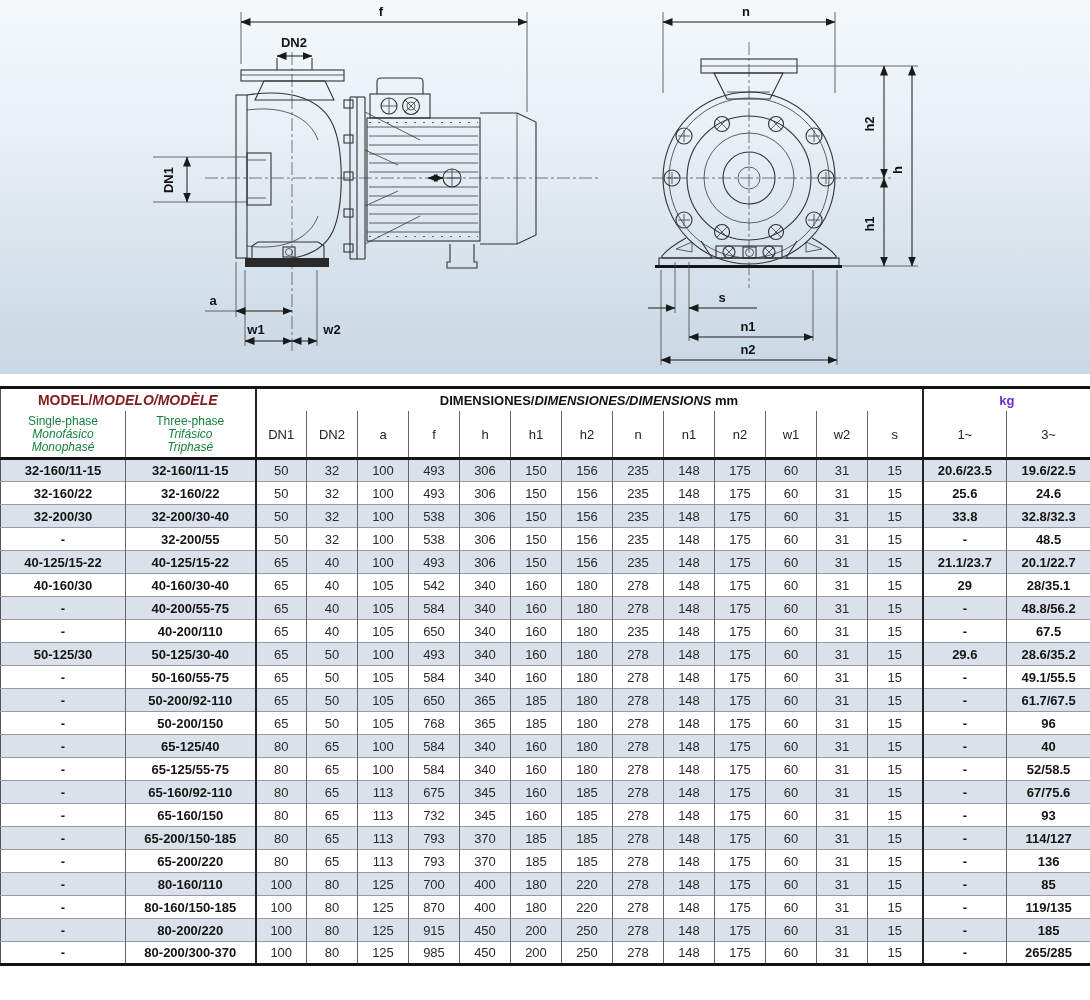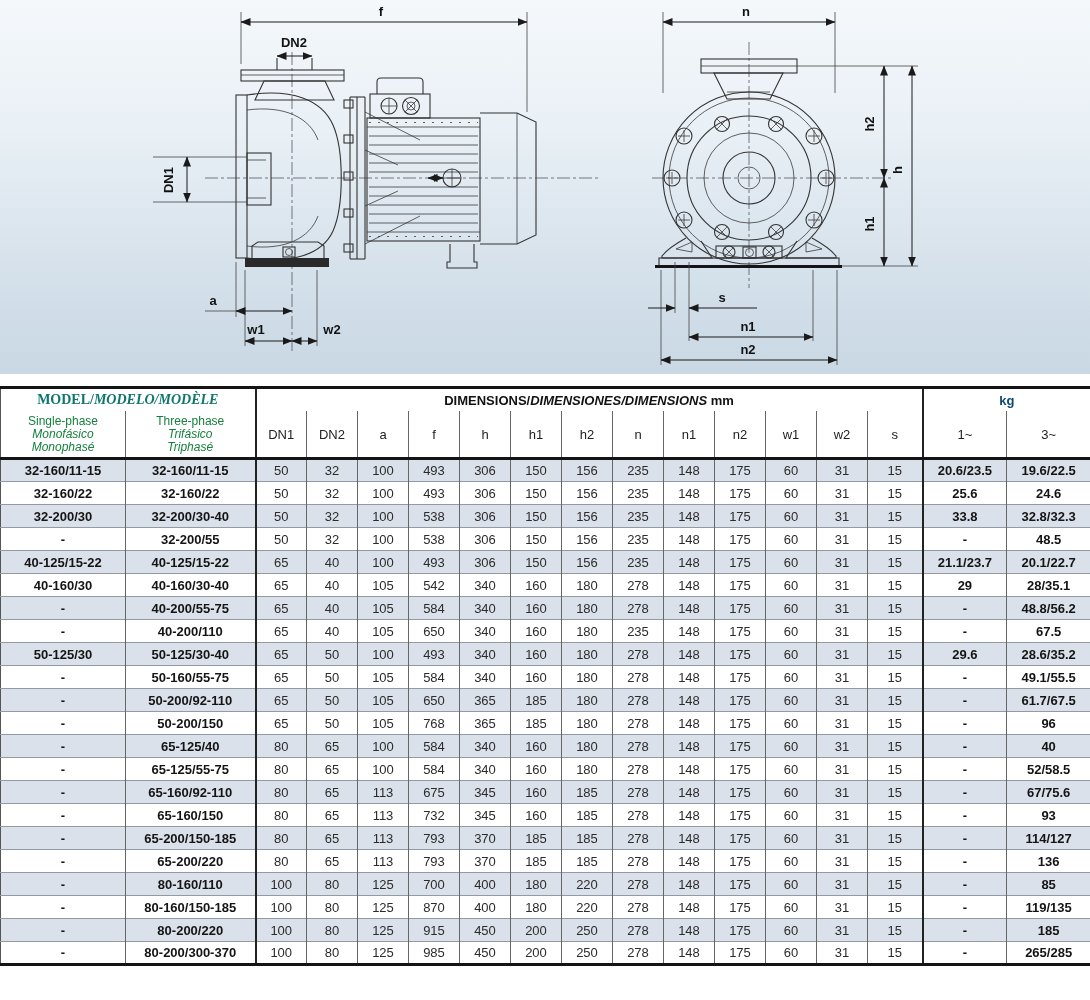--- a/index.html
+++ b/index.html
@@ -20,25 +20,25 @@
   
   .tbl-wrap{margin-top:12px;}
   table{width:1090px;border-collapse:collapse;table-layout:fixed;
         border-top:3px solid #141414;border-bottom:3px solid #141414;
         border-left:1px solid #555;border-right:1px solid #555;}
   thead{border-bottom:3px solid #141414;}
   th,td{padding:0 2px;text-align:center;vertical-align:middle;overflow:hidden;white-space:nowrap;}
   th{font-weight:normal;}
   .group-row th{height:22px;border-bottom:none;}
   .sub-row th{height:46px;border-top:none;}
-  .model-head{font-size:14px;font-weight:bold;color:#0f766e;font-family:Liberation Serif, serif;}
+  .model-head{font-size:14px;font-weight:bold;color:#7f1d1d;}
   .model-head i{font-style:italic;}
   .dims-head{font-size:13px;font-weight:bold;color:#111;border-left:2px solid #222;}
   .dims-head i{font-style:italic;}
-  .kg-head{font-size:13px;font-weight:bold;color:#0c4a6e;border-left:2px solid #222;}
+  .kg-head{font-size:13px;font-weight:bold;color:#6d28d9;border-left:2px solid #222;}
   .phase{font-size:12px;color:#15803d;line-height:13px;border-left:1px solid #666;}
   .phase:first-child{border-left:none;}
   .phase .it{font-style:italic;}
   .dimcol{font-size:13px;color:#222;border-left:1px solid #666;}
   .kgcol{font-size:13px;color:#222;border-left:1px solid #666;}
   .b-heavy{border-left:2px solid #222 !important;}
   tbody tr{height:23px;}
   tbody tr:nth-child(odd){background:#dae1ea;}
   tbody td{border-top:1px solid #949aa3;font-size:13px;}
   td.c-model{font-weight:bold;color:#141414;border-left:1px solid #666;}
@@ -275,21 +275,21 @@
         <col style="width:51px">
         <col style="width:51px">
         <col style="width:51px">
     <col style="width:55px">
     <col style="width:84px">
         <col style="width:84px">
   </colgroup>
   <thead>
     <tr class="group-row">
       <th colspan="2" class="model-head"><span>MODEL/</span><i>MODELO/MODÈLE</i></th>
-      <th colspan="13" class="dims-head"><span>DIMENSIONS/</span><i>DIMENSIONES/DIMENSIONS</i><span> mm</span></th>
+      <th colspan="13" class="dims-head"><span>DIMENSIONES/</span><i>DIMENSIONES/DIMENSIONS</i><span> mm</span></th>
       <th colspan="2" class="kg-head">kg</th>
     </tr>
     <tr class="sub-row">
       <th class="phase">
         <div>Single-phase</div>
         <div class="it">Monofásico</div>
         <div class="it">Monophasé</div>
       </th>
       <th class="phase">
         <div>Three-phase</div>

